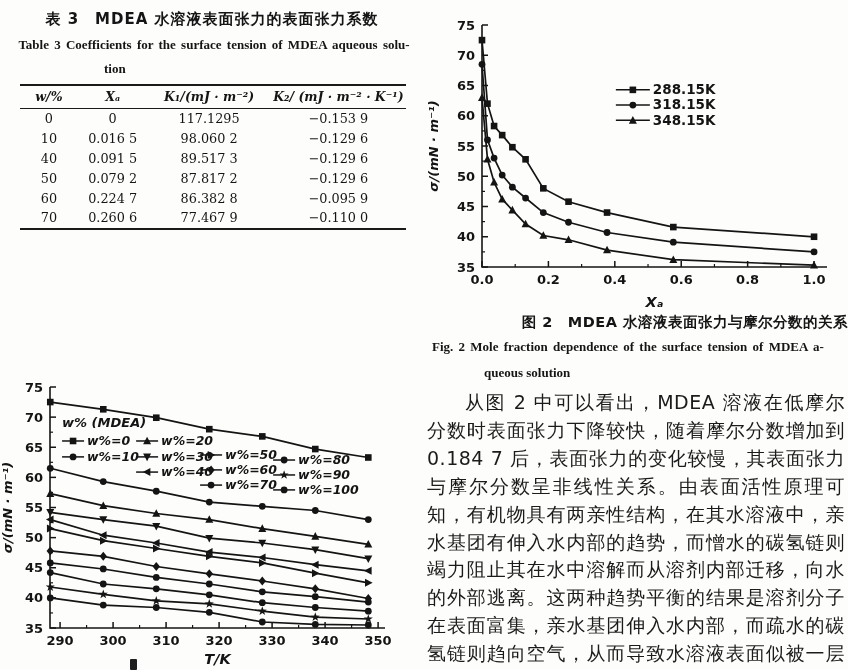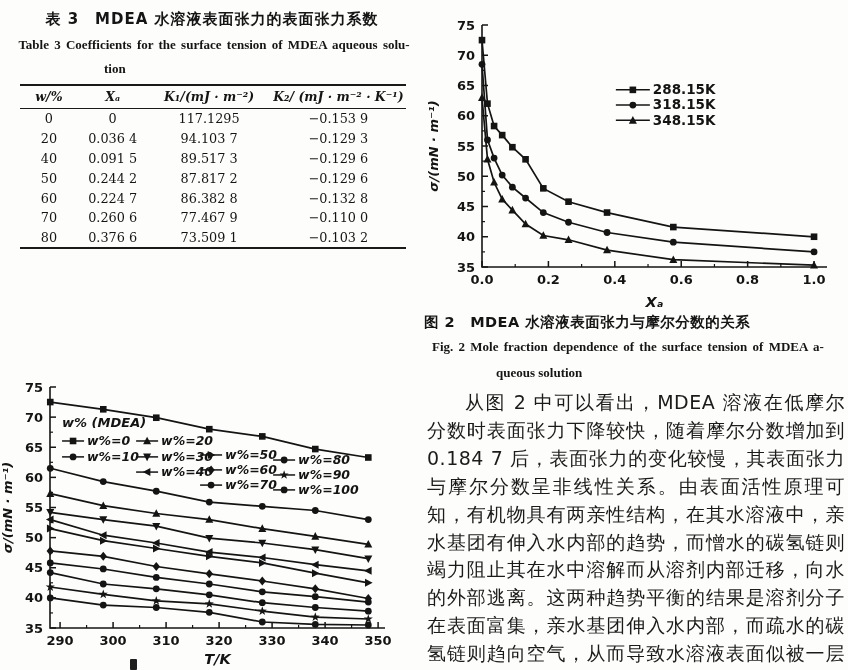--- a/index.html
+++ b/index.html
@@ -30,25 +30,25 @@
   #chart2{position:absolute;left:0;top:0;width:424px;height:312px;}
 
   svg text{fill:#141414;}
   .tick{font:700 13px "DejaVu Sans",sans-serif;}
   .axl{font:italic 700 14.5px "DejaVu Sans",sans-serif;}
   .yl{font:italic 700 13px "DejaVu Sans",sans-serif;}
   .leg1{font:italic 700 12.5px "DejaVu Sans",sans-serif;}
   .leg1t{font:italic 700 13px "DejaVu Sans",sans-serif;}
   .leg2{font:700 13.5px "DejaVu Sans",sans-serif;}
 
-  .fig2-cap-zh{position:absolute;top:313px;left:0;width:424px;text-align:left;
+  .fig2-cap-zh{position:absolute;top:313px;left:0;width:424px;text-align:right;
     font:700 14.5px "DejaVu Sans",sans-serif;letter-spacing:0.5px;}
   .fig2-cap-en{position:absolute;top:339px;left:8px;width:418px;
     font:700 13px "Liberation Serif",serif;word-spacing:2px;}
-  .fig2-cap-en2{position:absolute;top:365px;left:72px;
+  .fig2-cap-en2{position:absolute;top:365px;left:60px;
     font:700 13px "Liberation Serif",serif;}
 
   .body-par{position:absolute;top:389px;left:3px;width:418px;
     font:400 19px/27.9px "DejaVu Sans",sans-serif;
     text-align:justify;text-indent:2em;letter-spacing:0.5px;color:#1b1b1b;}
 
   .clip-frag{position:absolute;left:130px;top:659px;width:7px;height:11px;
     background:#1f1f1f;border-radius:1px;}
 </style>
 </head>
@@ -75,54 +75,48 @@
       </tr>
     </thead>
     <tbody>
         <tr>
           <td>0</td>
           <td>0</td>
           <td>117.1295</td>
           <td>−0.153 9</td>
         </tr>
         <tr>
-          <td>20</td>
-          <td>0.036 4</td>
-          <td>94.103 7</td>
-          <td>−0.129 3</td>
+          <td>10</td>
+          <td>0.016 5</td>
+          <td>98.060 2</td>
+          <td>−0.129 6</td>
         </tr>
         <tr>
           <td>40</td>
           <td>0.091 5</td>
           <td>89.517 3</td>
           <td>−0.129 6</td>
         </tr>
         <tr>
           <td>50</td>
-          <td>0.244 2</td>
+          <td>0.079 2</td>
           <td>87.817 2</td>
           <td>−0.129 6</td>
         </tr>
         <tr>
           <td>60</td>
           <td>0.224 7</td>
           <td>86.382 8</td>
-          <td>−0.132 8</td>
+          <td>−0.095 9</td>
         </tr>
         <tr>
           <td>70</td>
           <td>0.260 6</td>
           <td>77.467 9</td>
           <td>−0.110 0</td>
-        </tr>
-        <tr>
-          <td>80</td>
-          <td>0.376 6</td>
-          <td>73.509 1</td>
-          <td>−0.103 2</td>
         </tr>
       </tbody>
   </table>
 
   <div id="chart1"><svg width="424" height="295" viewBox="0 0 424 295">
         <line x1="50" y1="237.9375" x2="53" y2="237.9375" stroke="#141414" stroke-width="1.2"></line>
         <line x1="50" y1="207.8125" x2="53" y2="207.8125" stroke="#141414" stroke-width="1.2"></line>
         <line x1="50" y1="177.6875" x2="53" y2="177.6875" stroke="#141414" stroke-width="1.2"></line>
         <line x1="50" y1="147.5625" x2="53" y2="147.5625" stroke="#141414" stroke-width="1.2"></line>
         <line x1="50" y1="117.4375" x2="53" y2="117.4375" stroke="#141414" stroke-width="1.2"></line>

